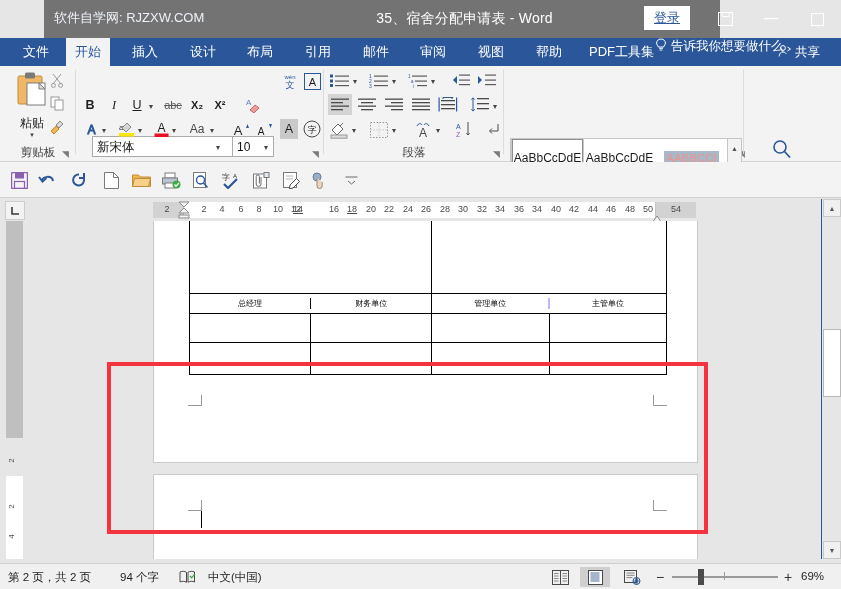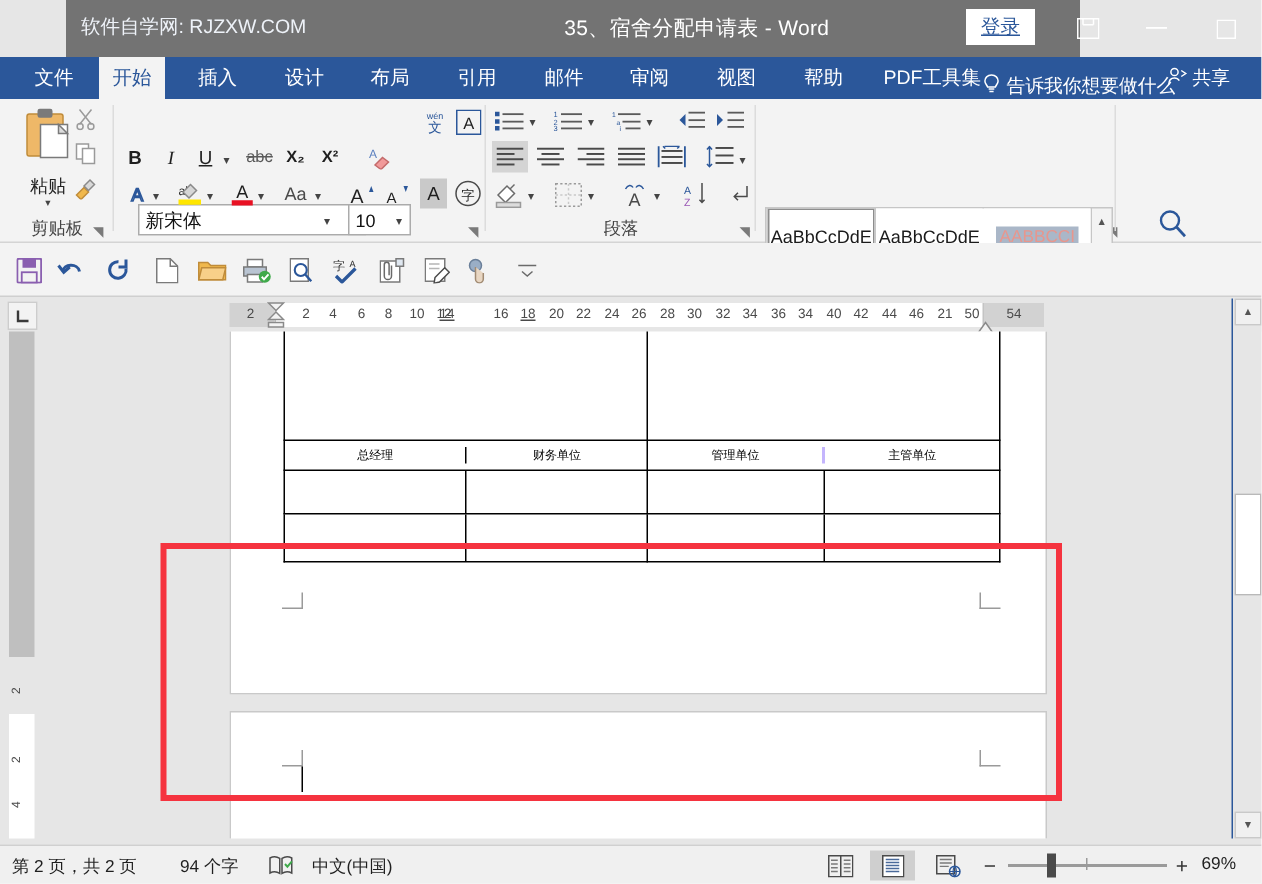--- a/index.html
+++ b/index.html
@@ -46,21 +46,21 @@
     position:absolute; left:0; top:38px; width:841px; height:28px;
     background:#2b579a;
   }
   .tab {
     position:absolute; top:0; height:28px; padding:0 9px;
     display:flex; align-items:center; justify-content:center;
     color:#ffffff; font-size:13px; cursor:pointer; white-space:nowrap;
   }
   .tab.active { background:#f3f3f3; color:#2b579a; }
   .tellme {
-    position:absolute; top:0; height:28px; display:flex; align-items:flex-end;
+    position:absolute; top:0; height:28px; display:flex; align-items:flex-start;
     color:#ffffff; font-size:12.5px; gap:4px; cursor:pointer; white-space:nowrap;
   }
   .share {
     position:absolute; top:0; height:28px; display:flex; align-items:center;
     color:#ffffff; font-size:12.5px; gap:3px; cursor:pointer; white-space:nowrap;
   }
 
   
   .ribbon {
     position:absolute; left:0; top:66px; width:841px; height:96px;
@@ -749,21 +749,21 @@
     <div class="hr-num" style="left:445px;">28</div>
     <div class="hr-num" style="left:463px;">30</div>
     <div class="hr-num" style="left:482px;">32</div>
     <div class="hr-num" style="left:500px;">34</div>
     <div class="hr-num" style="left:519px;">36</div>
     <div class="hr-num" style="left:537px;">34</div>
     <div class="hr-num" style="left:556px;">40</div>
     <div class="hr-num" style="left:574px;">42</div>
     <div class="hr-num" style="left:593px;">44</div>
     <div class="hr-num" style="left:611px;">46</div>
-    <div class="hr-num" style="left:630px;">21</div>
+    <div class="hr-num" style="left:630px;">48</div>
     <div class="hr-num" style="left:648px;">50</div>
 
     <div style="position:absolute;left:178px;top:2px;">
       <svg width="12" height="18" viewBox="0 0 12 18">
           <path d="M1 1 l10 0 l-5 5 z" fill="#f3f3f3" stroke="#8a8a8a"></path>
           <path d="M6 7 l5 5 l-10 0 z" fill="#f3f3f3" stroke="#8a8a8a"></path>
           <rect x="1" y="14" width="10" height="3" fill="#f3f3f3" stroke="#8a8a8a"></rect>
         </svg>
     </div>
     <div style="position:absolute;left:651px;top:11px;">

